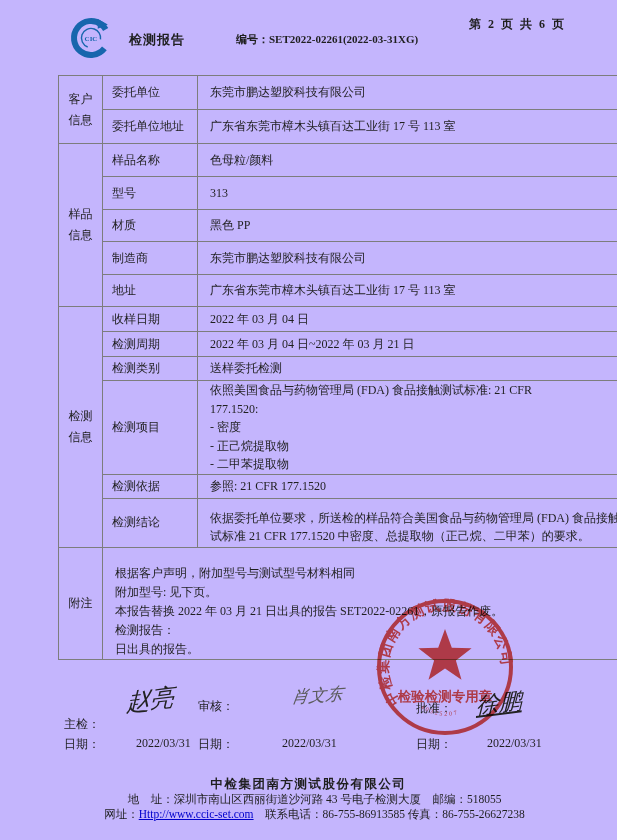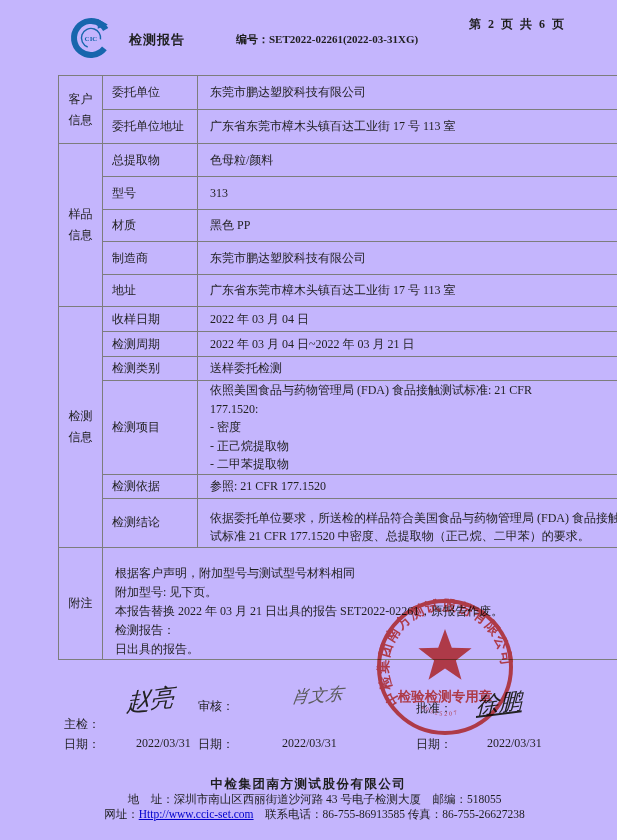--- a/index.html
+++ b/index.html
@@ -83,21 +83,21 @@
     <tr class="h34">
       <td class="c2">委托单位地址</td>
       <td class="c3">广东省东莞市樟木头镇百达工业街 17 号 113 室</td>
     </tr>
 
     <tr class="h33">
       <td class="c1" rowspan="5">
         <div>样品</div>
         <div>信息</div>
       </td>
-      <td class="c2">总提取物</td>
+      <td class="c2">样品名称</td>
       <td class="c3">色母粒/颜料</td>
     </tr>
     <tr class="h33">
       <td class="c2">型号</td>
       <td class="c3">313</td>
     </tr>
     <tr class="h32">
       <td class="c2">材质</td>
       <td class="c3">黑色 PP</td>
     </tr>

